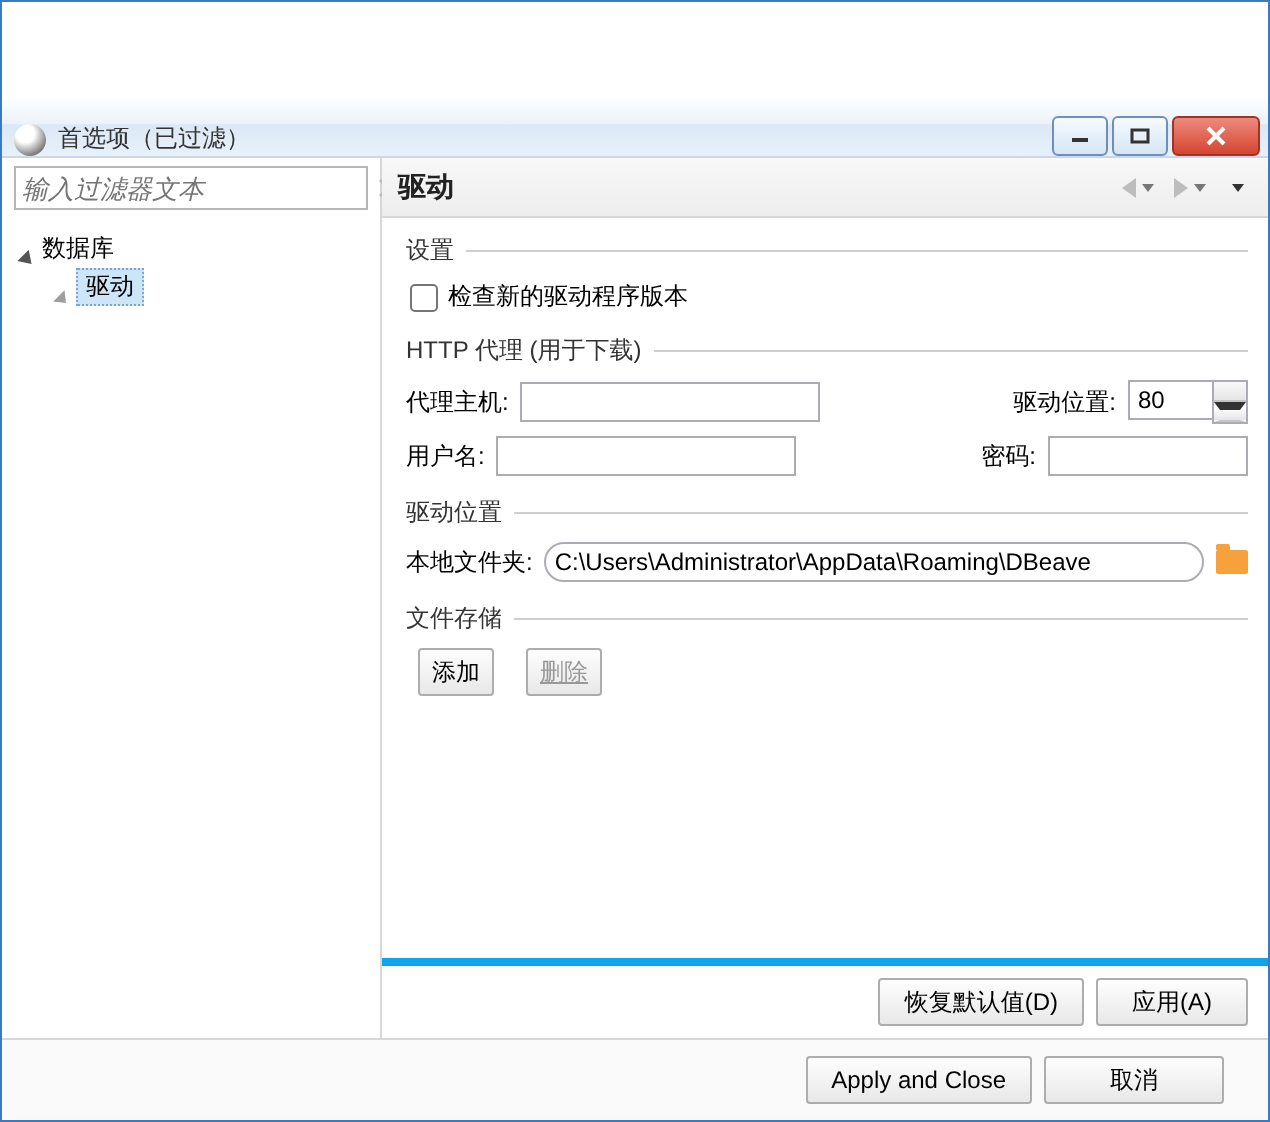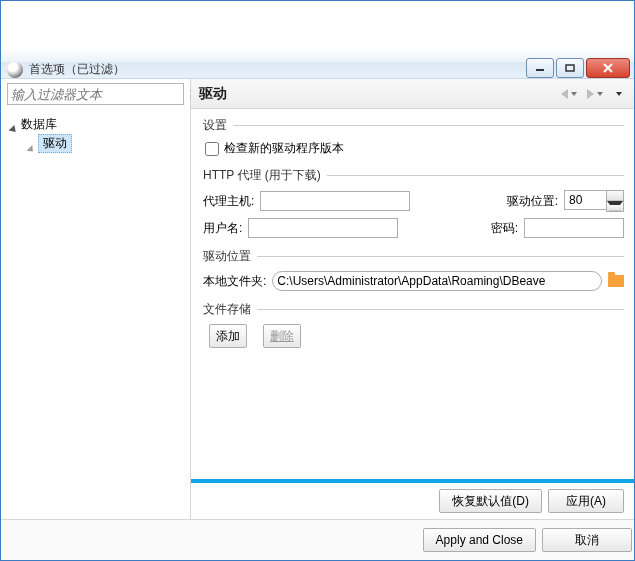--- a/index.html
+++ b/index.html
@@ -49,21 +49,21 @@
 .sarrow.up { border-bottom: 4px solid #333; }
 .sarrow.down { border-top: 4px solid #333; }
 .foldericon { width: 16px; height: 12px; background: #f7a13d; border-radius: 1px; position: relative; cursor: pointer; }
 .foldericon::before { content: ""; position: absolute; top: -3px; left: 0; width: 7px; height: 3px; background: #f7a13d; border-radius: 1px 1px 0 0; }
 .listbox { height: 78px; border: 1px solid #abadb3; background: #fff; padding: 3px 4px; overflow: auto; }
 .btncol { display: flex; flex-direction: row; gap: 16px; margin-left: 6px; }
 .btn { height: 24px; min-width: 76px; padding: 0 12px; border: 1px solid #adadad; background: linear-gradient(#fefefe, #e8e8e8); cursor: pointer; font-size: 12px; border-radius: 2px; }
 .btn.small { min-width: 36px; padding: 0 6px; }
 .btn[disabled] { color: #999; cursor: default; text-decoration: underline; }
 .footer1 { border-top: 4px solid #0ea5e9; padding: 6px 10px; display: flex; justify-content: flex-end; gap: 6px; }
-.footer2 { border-top: 1px solid #d7d7d7; padding: 8px 2px; display: flex; justify-content: flex-end; gap: 6px; background: #fafafa; }
+.footer2 { border-top: 1px solid #d7d7d7; padding: 8px 22px; display: flex; justify-content: flex-end; gap: 6px; background: #fafafa; }
 </style>
 </head>
 <body>
 
 <div class="window">
   <div class="titlebar">
     <div class="appicon"></div>
     <div class="title">首选项（已过滤）</div>
     <div class="tbtn">
         <svg width="10" height="8">

